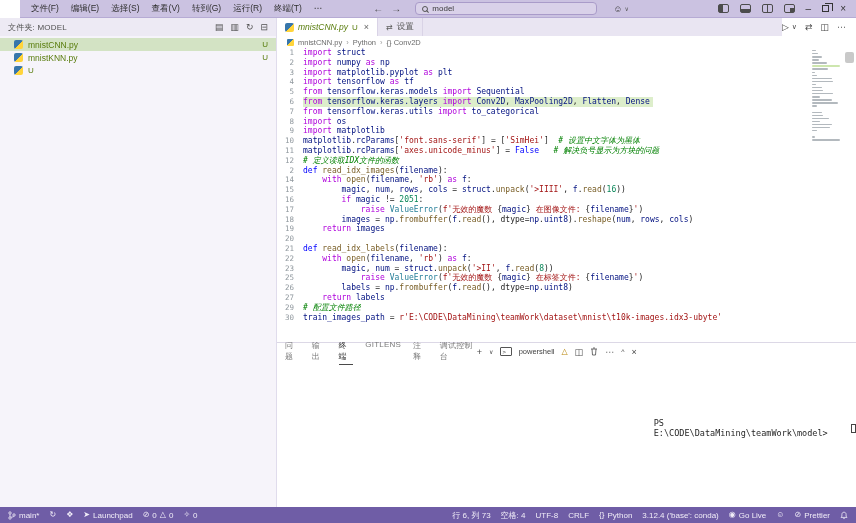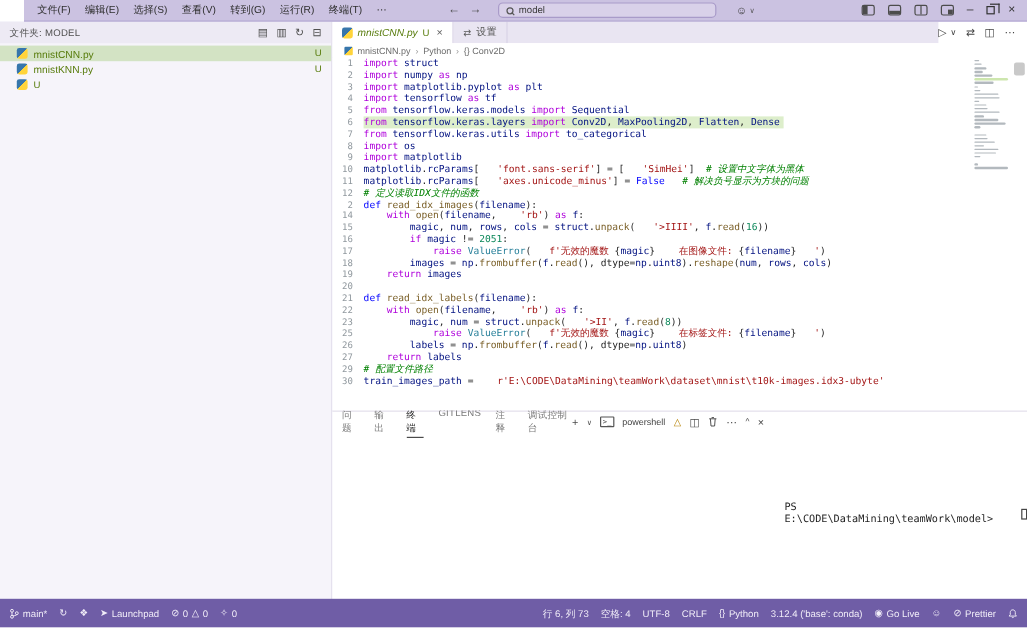--- a/index.html
+++ b/index.html
@@ -60,21 +60,21 @@
   .bc-pyicon { width:7px; height:7px; border-radius:1px; background:linear-gradient(135deg,#3776ab 50%,#ffd43b 50%); }
 
   
   .code-wrap { flex:1; position:relative; background:#fff; overflow:hidden; }
   .code { position:absolute; inset:0 46px 0 0; font-family:"DejaVu Sans Mono", monospace; font-size:8px; }
   .cline { display:flex; height:9.8px; line-height:9.8px; white-space:pre; }
   .cline .lnum { width:26px; text-align:right; padding-right:9px; color:#90989e; flex:0 0 auto; font-size:7.5px; }
   .cline .ltext { flex:1; min-width:0; }
   .cline .ltext .hl { background:#ddeecb; display:inline-block; padding-right:3px; }
   .tk-k { color:#AF00DB; } .tk-b { color:#0000FF; } .tk-v { color:#001080; }
-  .tk-f { color:#795E26; } .tk-c { color:#267F99; } .tk-s { color:#A31515;margin-left:15px; }
+  .tk-f { color:#795E26; } .tk-c { color:#267F99; } .tk-s { color:#A31515; }
   .tk-n { color:#098658; } .tk-m { color:#008000; font-style:italic; } .tk-t { color:#1f1f1f; }
 
   .minimap { position:absolute; top:2px; right:16px; width:28px; }
   .mm-line { height:1.4px; margin-bottom:1.7px; background:#b3b9be; border-radius:1px; }
   .mm-hl { background:#cde6ae; }
   .vscroll { position:absolute; top:0; right:0; width:13px; bottom:0; }
   .vthumb { position:absolute; top:4px; right:2px; width:9px; height:11px; background:#c9c9c9; border-radius:2px; }
 
   
   .panel { height:167px; border-top:1px solid #dcd8e6; background:#fff; display:flex; flex-direction:row; }
@@ -83,21 +83,21 @@
   .panel-tab { padding:2px 0; letter-spacing:.2px; }
   .panel-tab.active { color:#2f2f2f; border-bottom:1px solid #4a4a4a; }
   .panel-actions { margin-left:auto; display:flex; align-items:center; gap:7px; color:#4a4a4a; font-size:9px; }
   .panel-actions .warn { color:#b8860b; font-size:8px; }
   .panel-actions .shell-label { font-size:7.5px; color:#444; }
   .shellicon { font-family:"DejaVu Sans Mono", monospace; font-size:6px; border:1px solid #555; border-radius:1px; padding:0 1px; line-height:7px; }
   .terminal-line { padding:4px 0 0 9px; font-family:"DejaVu Sans Mono", monospace; font-size:8.5px; color:#1f1f1f; display:flex; align-items:center;gap:12px; }
   .term-cursor { display:inline-block; width:5px; height:9px; border:1px solid #444; margin-left:2px; }
 
   
-  .statusbar { position:absolute; left:0; right:0; bottom:0; height:24px; background:#6f5da6; color:#f1edf8; display:flex; align-items:center; font-size:8px; padding:0 8px; gap:10px; }
+  .statusbar { position:absolute; left:0; right:0; bottom:0; height:16px; background:#6f5da6; color:#f1edf8; display:flex; align-items:center; font-size:8px; padding:0 8px; gap:10px; }
   .sb-item { display:flex; align-items:center; gap:3px; white-space:nowrap; }
   .sb-right { margin-left:auto; display:flex; align-items:center; gap:10px; }
   .sb-ico { font-size:8px; line-height:1; }
   svg.sbsvg { display:block; }
 </style>
 </head>
 <body>
 
 <div class="titlebar">
   <div class="menus" id="menus">

